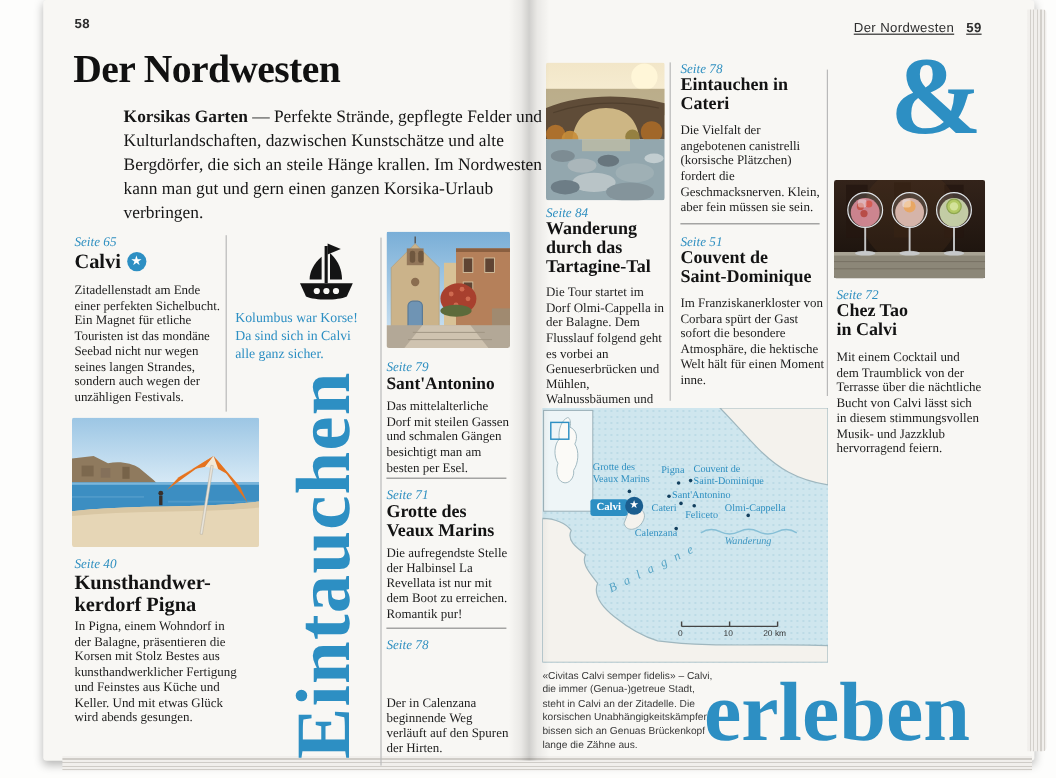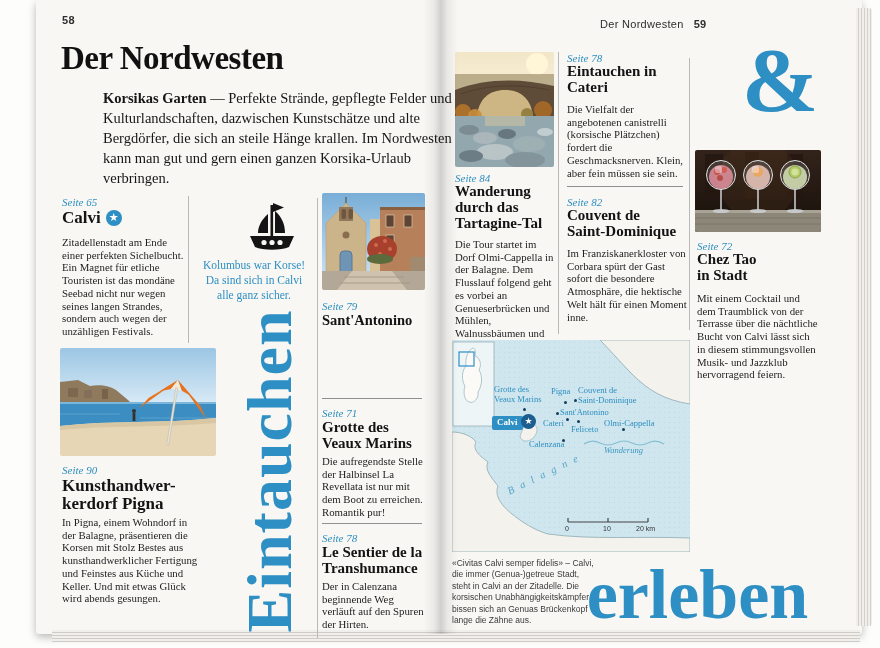--- a/index.html
+++ b/index.html
@@ -20,28 +20,28 @@
   .bigtitle{font:700 33px "Liberation Serif",serif;color:#111;letter-spacing:-.5px;}
   .lead{font:14.5px/1.38 "Liberation Serif",serif;color:#161616;margin-left:41px;}
   .lead b{font-weight:700;}
   .seite{font:italic 11px "Liberation Serif",serif;color:#2e8fc0;}
   .h2{font-family:"Liberation Serif",serif;font-weight:700;color:#131313;
       white-space:pre-line;line-height:1.05;}
   .h-lg{font-size:17px;} .h-md{font-size:15px;} .h-sm{font-size:14.5px;}
   .body{font-size:10.8px;line-height:1.18;color:#1d1d1d;font-family:"Liberation Serif",serif;}
   .vrule{width:1px;background:#b9b9b9;}
   .hrule{height:1px;background:#8f8f8f;}
-  .callout{font:11.5px/1.3 "Liberation Serif",serif;color:#2d8fc3;text-align:center;white-space:pre-line;}
+  .callout{font:11.5px/1.3 "Liberation Serif",serif;color:#2d8fc3;text-align:left;white-space:pre-line;}
   .vertword{font:700 64px/84px "Liberation Serif",serif;color:#2d8fc3;text-align:center;
             transform:rotate(-90deg);transform-origin:0 0;letter-spacing:1px;}
   .amp{font:700 92px/104px "Liberation Serif",serif;color:#2d8fc3;text-align:center;}
   .display-word{font:700 70px/78px "Liberation Serif",serif;color:#2d8fc3;text-align:center;}
   .fact{font:11px/1.3 "Liberation Serif",serif;color:#2d8fc3;white-space:pre-line;}
   .caption{font:8.5px/1.34 "Liberation Sans",sans-serif;color:#3a3a3a;}
-  .rp-header{font:11px "Liberation Sans",sans-serif;color:#2e2e2e;text-align:left;letter-spacing:.3px;}
+  .rp-header{font:11px "Liberation Sans",sans-serif;color:#2e2e2e;text-align:right;letter-spacing:.3px;text-decoration:underline;}
   .rp-header b{margin-left:10px;font-weight:700;}
   .badge{display:inline-block;width:16px;height:16px;border-radius:50%;background:#2d8fc3;
          color:#fff;font-size:11px;line-height:16px;text-align:center;vertical-align:2px;margin-left:5px;
          font-family:"DejaVu Sans",sans-serif;}
   .photo{border-radius:2px;overflow:hidden;}
   
   .map{left:452px;top:340px;width:238px;height:212px;background:#cfe6ee;
        background-image:radial-gradient(#bcdbe6 .7px,transparent .9px);background-size:5px 5px;}
   .mlbl{position:absolute;font:8.5px/1.12 "Liberation Serif",serif;color:#2e8fc0;white-space:pre-line;}
   .mriver{font-style:italic;color:#3f97c2;}
@@ -105,21 +105,21 @@
         <path d="M0,0 L-16,14 L-5.5,10 Z" fill="#e5731f"></path>
         <path d="M0,0 L-5.5,10 L5.5,10 Z" fill="#f2ead9"></path>
         <path d="M0,0 L5.5,10 L16,14 Z" fill="#e5731f"></path>
         <path d="M0,0 L16,14 L26,22 Z" fill="#f2ead9"></path>
         <path d="M0,0 L26,22 L34,34 Z" fill="#e5731f"></path>
         <rect x="-1" y="8" width="2" height="58" fill="#e8e4da" stroke="#b5ae9e" stroke-width=".4"></rect>
       </g>
     </svg>
   </div>
 
-  <div class="abs seite" style="left:62px;top:464px;">Seite 90</div>
+  <div class="abs seite" style="left:62px;top:464px;">Seite 40</div>
   <div class="abs body" style="left:62px;top:516px;width:138px;">In Pigna, einem Wohndorf in der Balagne, präsentieren die Korsen mit Stolz Bestes aus kunsthandwerklicher Fertigung und Feinstes aus Küche und Keller. Und mit etwas Glück wird abends gesungen.</div>
   <div class="abs h2 h-lg" style="left:62px;top:477px;">Kunsthandwer-
 kerdorf Pigna</div>
 
   <div class="abs" style="left:243px;top:200px;">
     <svg width="58" height="52" viewBox="0 0 58 52">
       <rect x="27.5" y="5" width="2.6" height="31" fill="#141414"></rect>
       <path d="M30,3 L41,7.5 L30,12 Z" fill="#141414"></path>
       <path d="M32,11 C39,17 42,25 42,33 L32,33 Z" fill="#141414"></path>
       <path d="M25,14 C18,20 15,27 15,33 L25,33 Z" fill="#141414"></path>
@@ -164,29 +164,28 @@
       <ellipse cx="58" cy="66" rx="13" ry="5" fill="#5c6b3b"></ellipse>
       <rect x="88" y="64" width="15" height="16" fill="#a08a70"></rect>
       <rect y="78" width="103" height="19" fill="#b3a897"></rect>
       <path d="M30,78 L70,78 L85,97 L15,97 Z" fill="#cfc3b0"></path>
       <path d="M22,84 H82 M18,90 H88" stroke="#a09583" stroke-width=".8"></path>
     </svg>
   </div>
 
   <div class="abs seite" style="left:322px;top:300px;">Seite 79</div>
   <div class="abs h2 h-sm" style="left:322px;top:313px;">Sant'Antonino</div>
+  <div class="abs body" style="left:322px;top:333px;width:106px;">Das mittelalterliche Dorf mit steilen Gassen und schmalen Gängen besichtigt man am besten per Esel.</div>
   <div class="abs hrule" style="left:322px;top:398px;width:100px;"></div>
   <div class="abs seite" style="left:322px;top:407px;">Seite 71</div>
   <div class="abs h2 h-md" style="left:322px;top:420px;">Grotte des
 Veaux Marins</div>
   <div class="abs body" style="left:322px;top:455px;width:106px;">Die aufregendste Stelle der Halbinsel La Revellata ist nur mit dem Boot zu erreichen. Romantik pur!</div>
   <div class="abs hrule" style="left:322px;top:523px;width:100px;"></div>
   <div class="abs seite" style="left:322px;top:532px;">Seite 78</div>
-  <div class="abs h2 h-md" style="left:322px;top:545px;">Le Sentier de la
-Transhumance</div>
   <div class="abs body" style="left:322px;top:580px;width:106px;">Der in Calenzana beginnende Weg verläuft auf den Spuren der Hirten.</div>
 
   <div class="abs rp-header" style="left:600px;top:18px;width:218px;">
     <span>Der Nordwesten</span><b>59</b>
   </div>
 
   <div class="abs vrule" style="left:558px;top:52px;height:282px;"></div>
   <div class="abs vrule" style="left:689px;top:58px;height:272px;"></div>
 
   <div class="abs photo" style="left:455px;top:52px;width:99px;height:115px;">
@@ -224,21 +223,21 @@
   <div class="abs h2 h-md" style="left:455px;top:184px;">Wanderung
 durch das
 Tartagine-Tal</div>
   <div class="abs body" style="left:455px;top:238px;width:102px;">Die Tour startet im Dorf Olmi-Cappella in der Balagne. Dem Flusslauf folgend geht es vorbei an Genueserbrücken und Mühlen, Walnussbäumen und einem Dreschplatz.</div>
 
   <div class="abs seite" style="left:567px;top:52px;">Seite 78</div>
   <div class="abs h2 h-md" style="left:567px;top:64px;">Eintauchen in
 Cateri</div>
   <div class="abs body" style="left:567px;top:103px;width:120px;">Die Vielfalt der angebotenen canistrelli (korsische Plätzchen) fordert die Geschmacksnerven. Klein, aber fein müssen sie sein.</div>
   <div class="abs hrule" style="left:567px;top:186px;width:116px;"></div>
-  <div class="abs seite" style="left:567px;top:196px;">Seite 82</div>
+  <div class="abs seite" style="left:567px;top:196px;">Seite 51</div>
   <div class="abs h2 h-md" style="left:567px;top:208px;">Couvent de
 Saint-Dominique</div>
   <div class="abs body" style="left:567px;top:247px;width:120px;">Im Franziskanerkloster von Corbara spürt der Gast sofort die besondere Atmosphäre, die hektische Welt hält für einen Moment inne.</div>
 
   <div class="abs amp" style="left:735px;top:28px;width:90px;">&amp;</div>
 
   <div class="abs photo" style="left:695px;top:150px;width:126px;height:82px;">
     <svg width="126" height="82" viewBox="0 0 126 82">
       <defs>
         <linearGradient id="bar1" x1="0" y1="0" x2="0" y2="1">
@@ -278,21 +277,21 @@
         <circle cx="100" cy="27" r="12" fill="#d6e4ae" opacity=".85"></circle>
         <circle cx="100" cy="22" r="6" fill="#a9c24a" stroke="#7e9a33" stroke-width="1"></circle>
         <circle cx="100" cy="22" r="3.5" fill="#cfe08a"></circle>
         <circle cx="100" cy="25" r="14.5" fill="#ebf0f5" fill-opacity=".15" stroke="#dfe4e8" stroke-width="1"></circle>
       </g>
     </svg>
   </div>
 
   <div class="abs seite" style="left:697px;top:240px;">Seite 72</div>
   <div class="abs h2 h-md" style="left:697px;top:252px;">Chez Tao
-in Stadt</div>
+in Calvi</div>
   <div class="abs body" style="left:697px;top:292px;width:122px;">Mit einem Cocktail und dem Traumblick von der Terrasse über die nächtliche Bucht von Calvi lässt sich in diesem stimmungsvollen Musik- und Jazzklub hervorragend feiern.</div>
 
   <div class="abs map">
     <svg width="238" height="212" viewBox="0 0 238 212" style="position:absolute;left:0;top:0;">
       <path d="M148,0 L238,0 L238,64 C212,60 196,50 180,34 C170,24 158,10 148,0 Z" fill="#f4f2ed" stroke="#9fb7bf" stroke-width="1"></path>
       <path d="M0,92 C10,92 20,96 24,102 C20,110 28,116 36,122 C32,130 40,138 46,146 C42,156 50,166 60,174 C70,182 82,190 96,194 C140,200 190,196 238,198 L238,212 L0,212 Z" fill="#f4f2ed" stroke="#9fb7bf" stroke-width="1"></path>
       <path d="M72,86 C80,80 88,86 84,94 C80,102 70,104 68,96 Z" fill="#f4f2ed" stroke="#9fb7bf" stroke-width=".8"></path>
       <path d="M132,104 q8,-5 16,-1 q8,4 16,0 q8,-4 16,0 q8,4 16,0 q8,-4 16,1" stroke="#86bfd6" stroke-width="1.2" fill="none"></path>
       <rect x="1" y="2" width="41" height="84" fill="#eef5f7" stroke="#98aeb6" stroke-width=".8"></rect>
       <path d="M21,8 C23,8 24,12 23,16 C28,18 30,24 27,30 C31,36 30,46 26,52 C27,58 22,64 17,62 C12,60 11,52 13,46 C9,40 10,30 14,26 C13,18 16,10 21,8 Z" fill="#fbfaf7" stroke="#9fb7bf" stroke-width=".8"></path>

